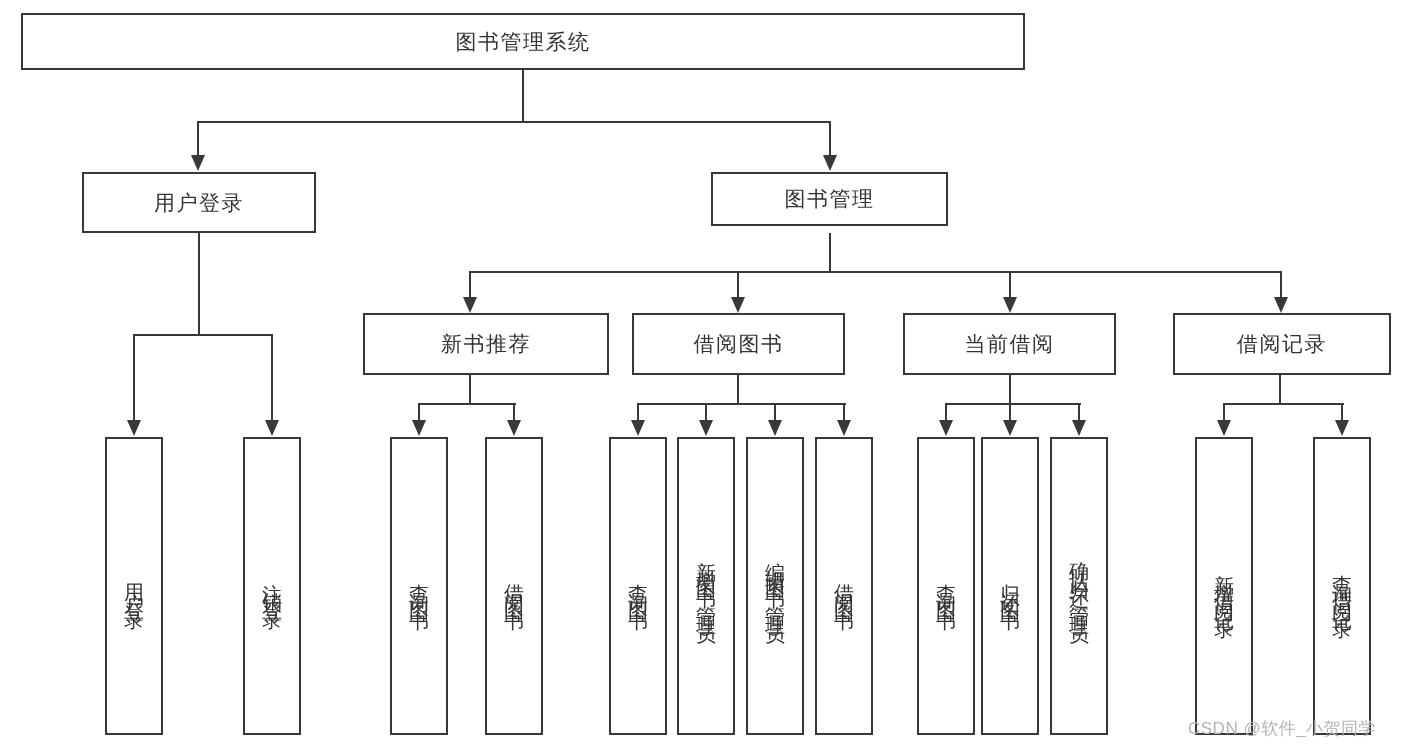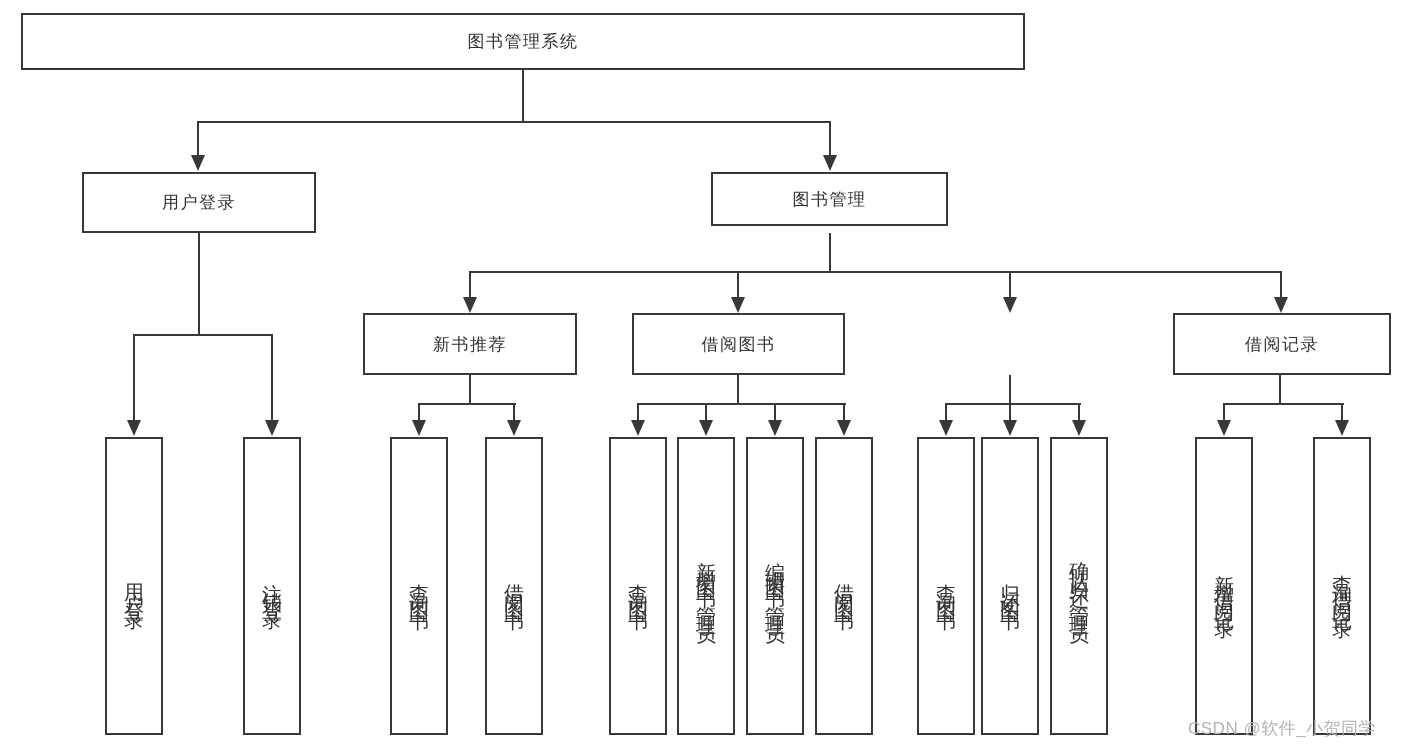--- a/index.html
+++ b/index.html
@@ -5,21 +5,21 @@
   html,body{margin:0;padding:0;background:#ffffff;}
   .canvas{
     position:relative;width:1405px;height:747px;background:#ffffff;
     font-family:"Liberation Sans","DejaVu Sans",sans-serif;color:#333333;
     overflow:hidden;
   }
   .box{
     position:absolute;box-sizing:border-box;background:#ffffff;
     border:2px solid #383838;display:flex;align-items:center;justify-content:center;
   }
-  .box.h span{font-size:17px;letter-spacing:1.5px;white-space:nowrap;}
+  .box.h span{font-size:21px;letter-spacing:1.5px;white-space:nowrap;}
   .box.v span{
     writing-mode:vertical-lr;text-orientation:mixed;
     font-size:20px;line-height:1.05;letter-spacing:9px;white-space:nowrap;
   }
   .line{position:absolute;background:#383838;}
   .arr{
     position:absolute;width:0;height:0;
     border-left:7px solid transparent;border-right:7px solid transparent;
     border-top:16px solid #383838;
   }
@@ -62,25 +62,28 @@
   <div class="line" style="left:469px;top:271px;width:813px;height:2px"></div>
   <div class="line" style="left:469px;top:271px;width:2px;height:28px"></div>
   <div class="arr" style="left:463px;top:297px"></div>
   <div class="line" style="left:737px;top:271px;width:2px;height:28px"></div>
   <div class="arr" style="left:731px;top:297px"></div>
   <div class="line" style="left:1009px;top:271px;width:2px;height:28px"></div>
   <div class="arr" style="left:1003px;top:297px"></div>
   <div class="line" style="left:1280px;top:271px;width:2px;height:28px"></div>
   <div class="arr" style="left:1274px;top:297px"></div>
 
-  <div class="box h" style="left:363px;top:313px;width:214px;height:62px">
+  <div class="box h" style="left:363px;top:313px;width:246px;height:62px">
     <span>新书推荐</span>
   </div>
   <div class="box h" style="left:632px;top:313px;width:213px;height:62px">
     <span>借阅图书</span>
+  </div>
+  <div class="box h" style="left:903px;top:313px;width:213px;height:62px">
+    <span>当前借阅</span>
   </div>
   <div class="box h" style="left:1173px;top:313px;width:218px;height:62px">
     <span>借阅记录</span>
   </div>
 
   <div class="line" style="left:469px;top:375px;width:2px;height:30px"></div>
   <div class="line" style="left:418px;top:403px;width:98px;height:2px"></div>
   <div class="line" style="left:418px;top:403px;width:2px;height:19px"></div>
   <div class="arr" style="left:412px;top:420px"></div>
   <div class="line" style="left:513px;top:403px;width:2px;height:19px"></div>

